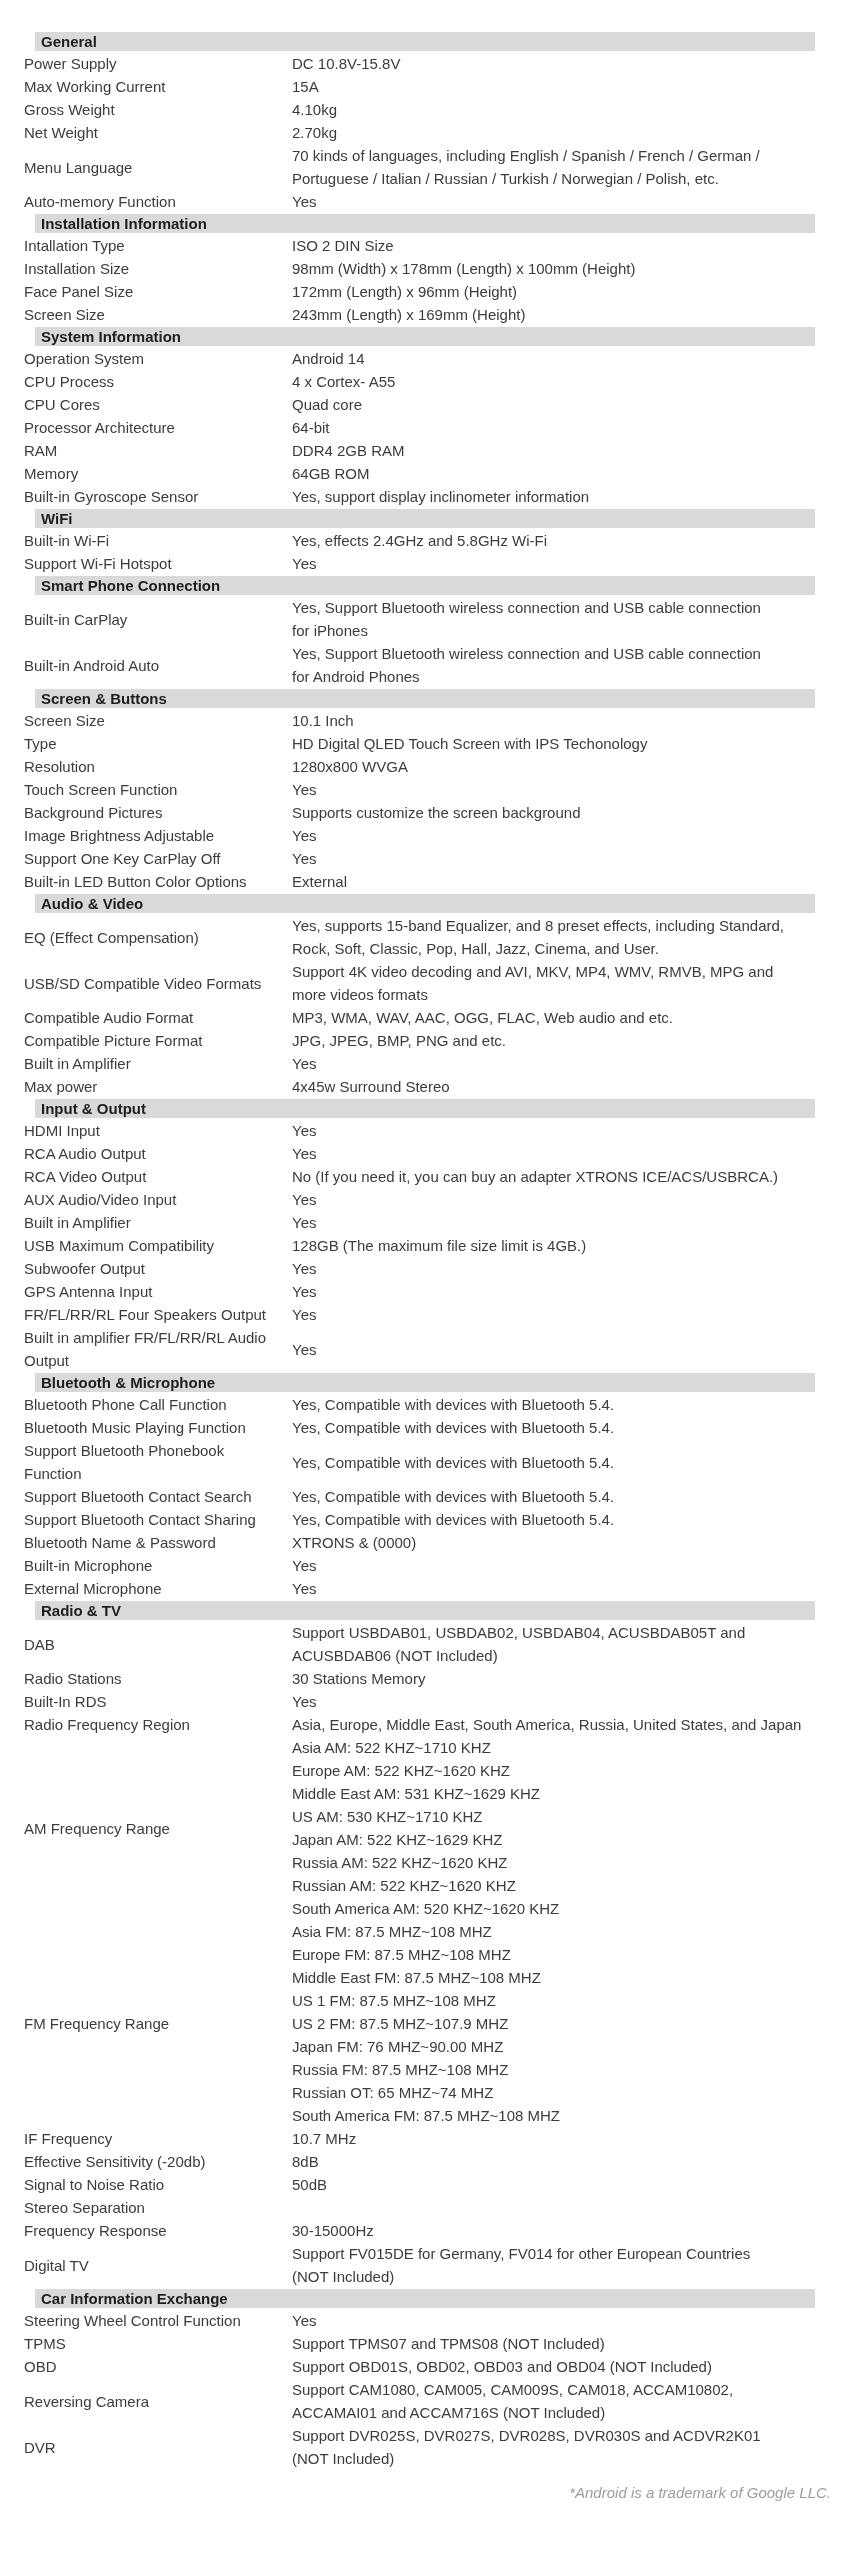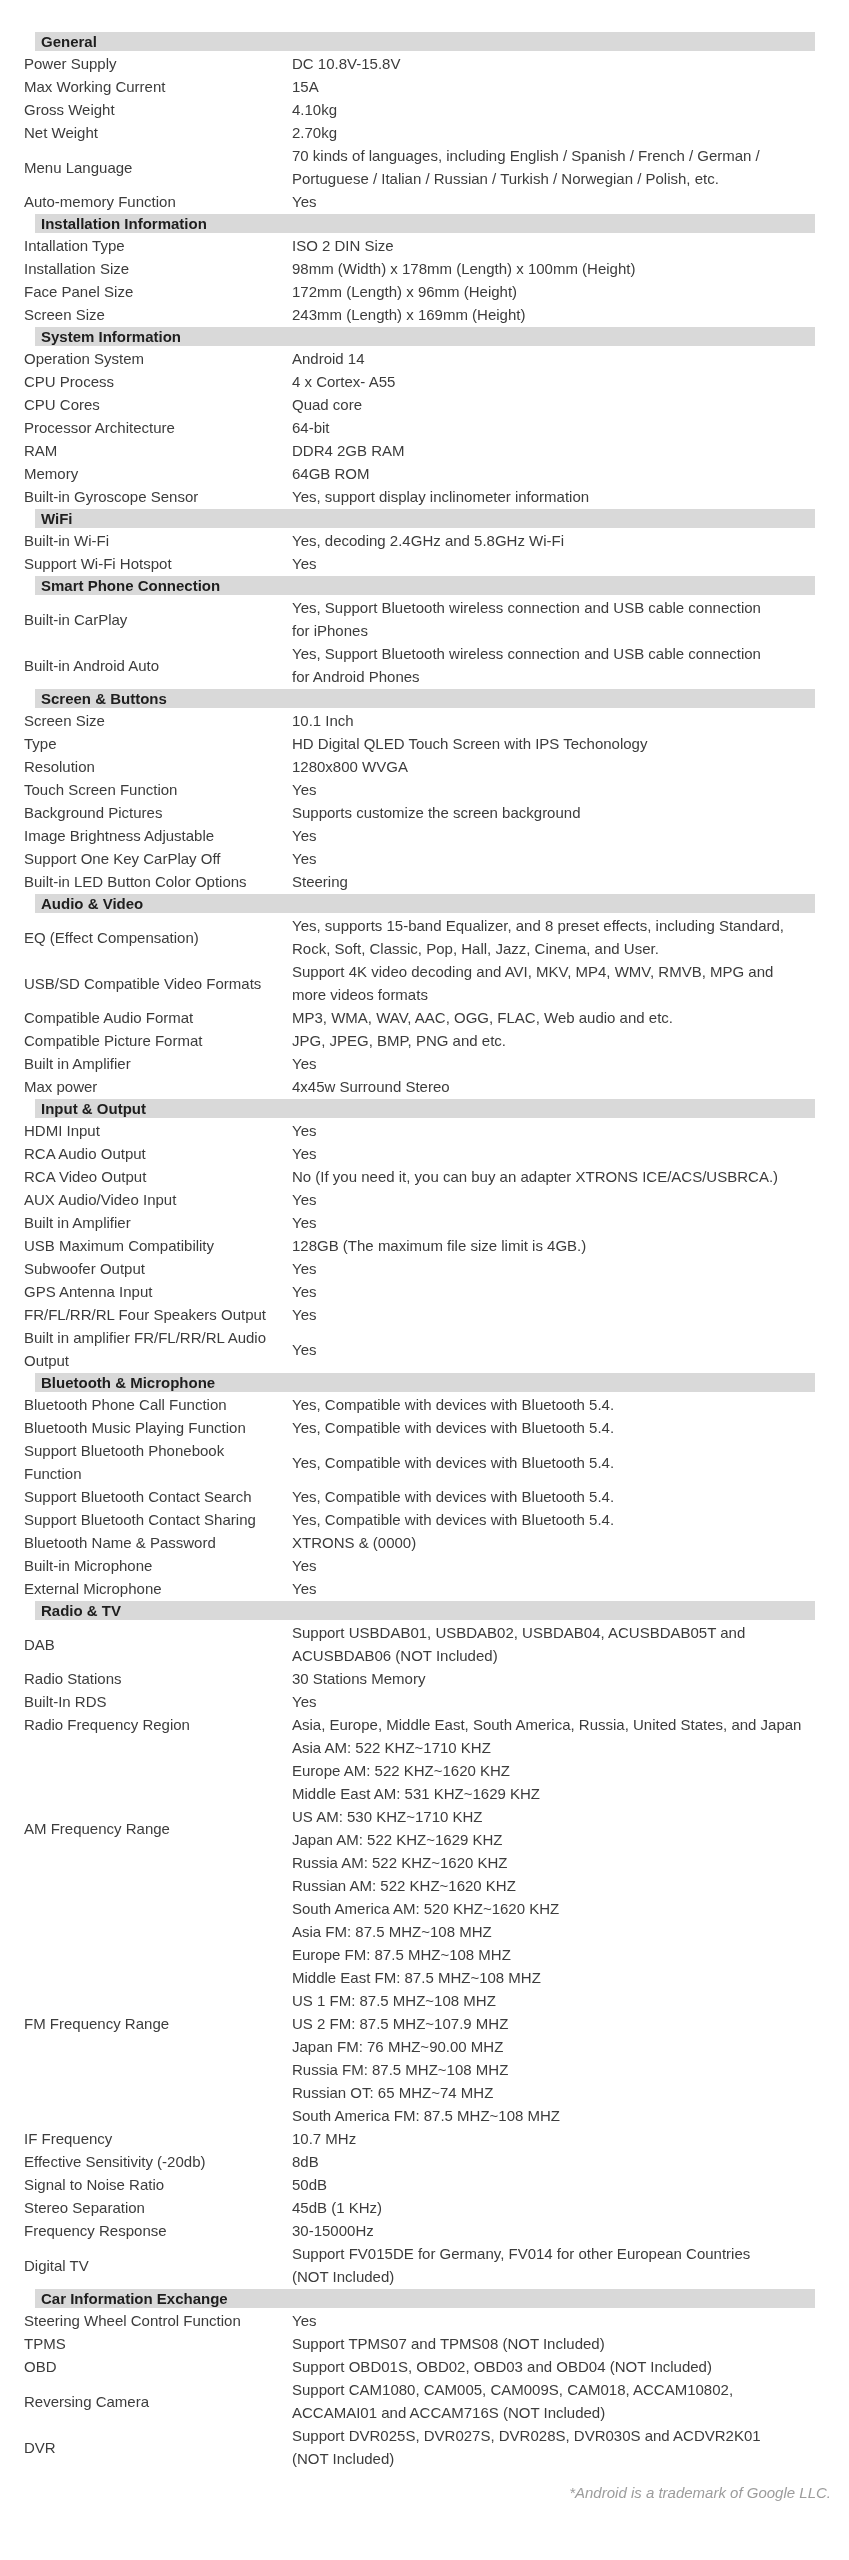--- a/index.html
+++ b/index.html
@@ -125,21 +125,21 @@
         <div class="cell label">Memory</div>
         <div class="cell value">64GB ROM</div>
       </div>
       <div class="row">
         <div class="cell label">Built-in Gyroscope Sensor</div>
         <div class="cell value">Yes, support display inclinometer information</div>
       </div>
       <div class="section-header">WiFi</div>
       <div class="row">
         <div class="cell label">Built-in Wi-Fi</div>
-        <div class="cell value">Yes, decoding 2.4GHz and 5.8GHz Wi-Fi</div>
+        <div class="cell value">Yes, effects 2.4GHz and 5.8GHz Wi-Fi</div>
       </div>
       <div class="row">
         <div class="cell label">Support Wi-Fi Hotspot</div>
         <div class="cell value">Yes</div>
       </div>
       <div class="section-header">Smart Phone Connection</div>
       <div class="row">
         <div class="cell label">Built-in CarPlay</div>
         <div class="cell value">Yes, Support Bluetooth wireless connection and USB cable connection
 for iPhones</div>
@@ -173,21 +173,21 @@
       <div class="row">
         <div class="cell label">Image Brightness Adjustable</div>
         <div class="cell value">Yes</div>
       </div>
       <div class="row">
         <div class="cell label">Support One Key CarPlay Off</div>
         <div class="cell value">Yes</div>
       </div>
       <div class="row">
         <div class="cell label">Built-in LED Button Color Options</div>
-        <div class="cell value">Steering</div>
+        <div class="cell value">External</div>
       </div>
       <div class="section-header">Audio &amp; Video</div>
       <div class="row">
         <div class="cell label">EQ (Effect Compensation)</div>
         <div class="cell value">Yes, supports 15-band Equalizer, and 8 preset effects, including Standard,
 Rock, Soft, Classic, Pop, Hall, Jazz, Cinema, and User.</div>
       </div>
       <div class="row">
         <div class="cell label">USB/SD Compatible Video Formats</div>
         <div class="cell value">Support 4K video decoding and AVI, MKV, MP4, WMV, RMVB, MPG and
@@ -331,21 +331,20 @@
       <div class="row">
         <div class="cell label">Effective Sensitivity (-20db)</div>
         <div class="cell value">8dB</div>
       </div>
       <div class="row">
         <div class="cell label">Signal to Noise Ratio</div>
         <div class="cell value">50dB</div>
       </div>
       <div class="row">
         <div class="cell label">Stereo Separation</div>
-        <div class="cell value">45dB (1 KHz)</div>
       </div>
       <div class="row">
         <div class="cell label">Frequency Response</div>
         <div class="cell value">30-15000Hz</div>
       </div>
       <div class="row">
         <div class="cell label">Digital TV</div>
         <div class="cell value">Support FV015DE for Germany, FV014 for other European Countries
 (NOT Included)</div>
       </div>

